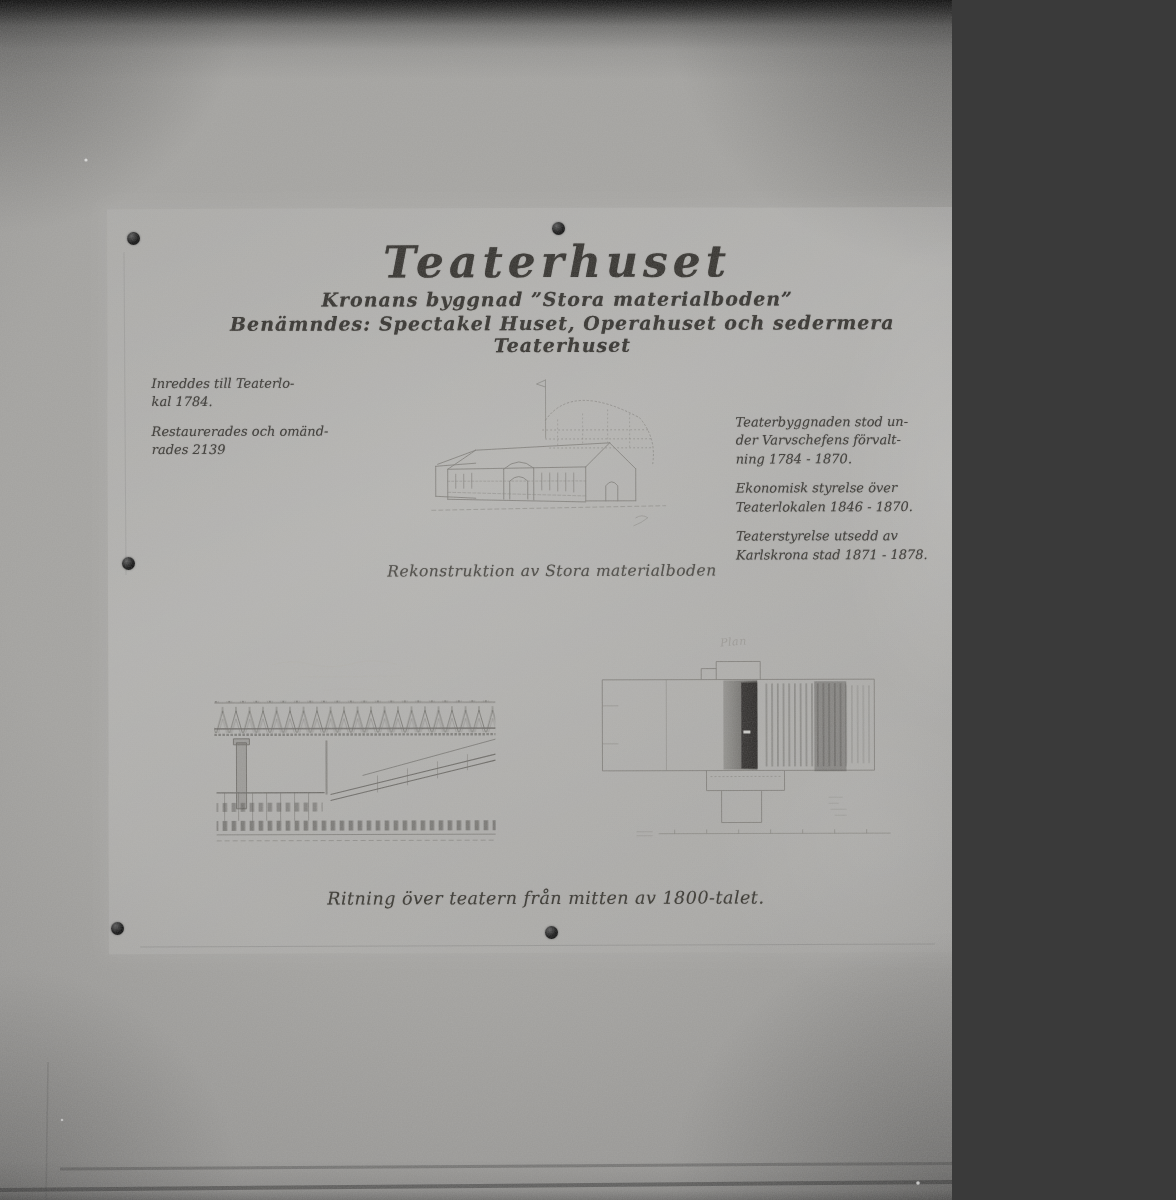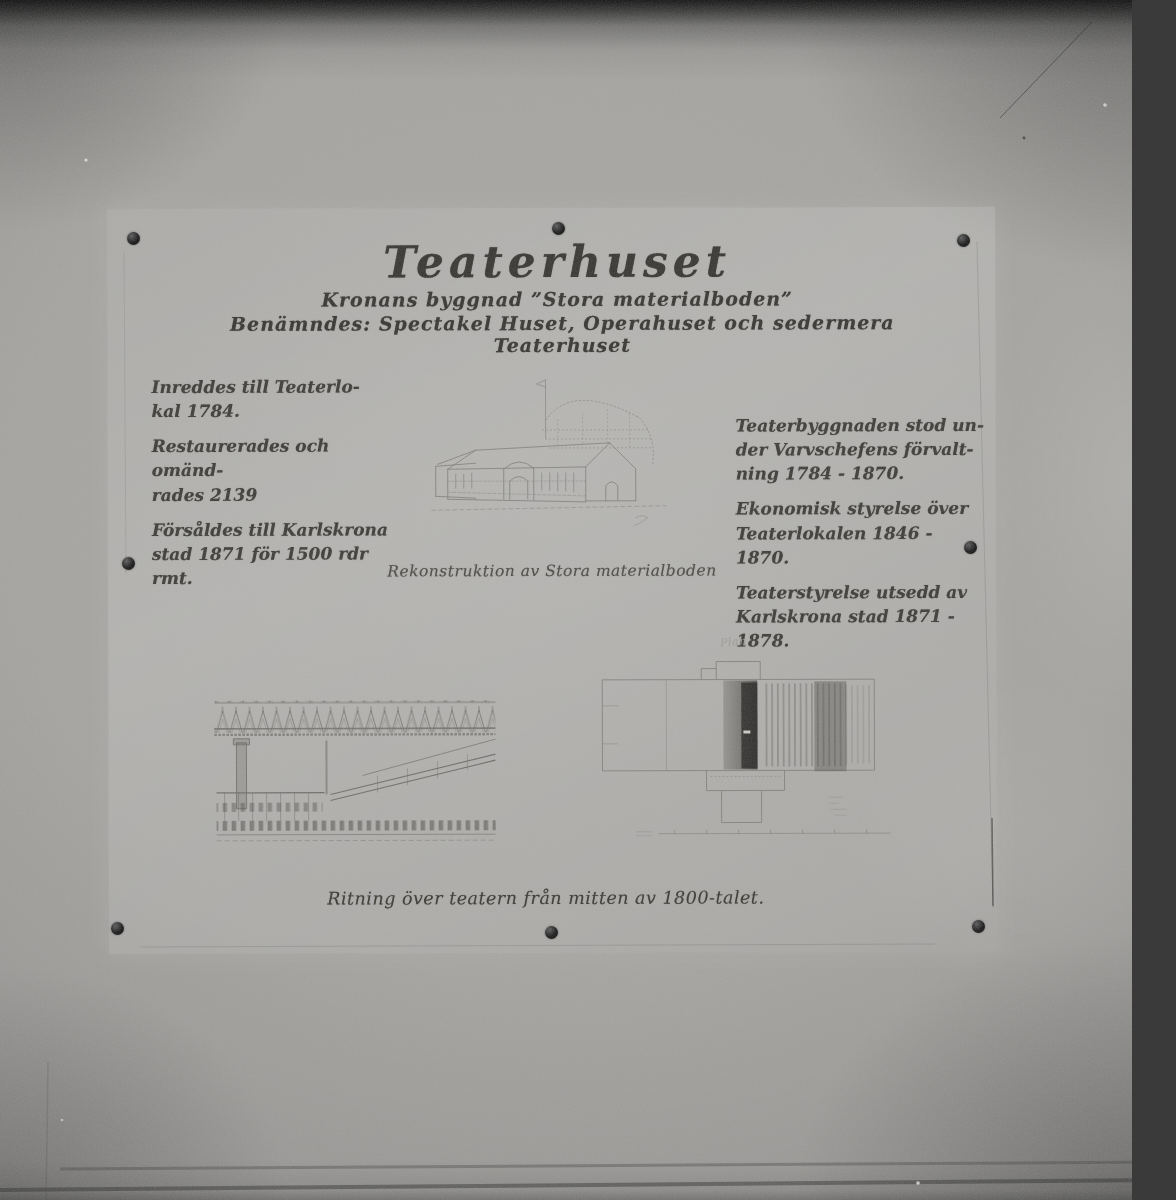--- a/index.html
+++ b/index.html
@@ -1,17 +1,17 @@
 <!DOCTYPE html>
 <html lang="sv"><head>
 <meta charset="utf-8">
 <style>
   html,body{margin:0;padding:0;background:#3a3a3a;}
   .photo{
-    position:relative;width:1132px;height:1200px;overflow:hidden;
+    position:relative;width:952px;height:1200px;overflow:hidden;
     background:
       radial-gradient(120% 95% at 50% 42%, #a9a8a5 0%, #a3a29f 42%, #939290 70%, #7b7a78 90%, #676766 100%);
     font-family:"DejaVu Serif", serif;
   }
   .photo *{box-sizing:border-box;}
   
   .tone{position:absolute;inset:0;pointer-events:none;}
   .tone.top-band{background:linear-gradient(180deg, rgba(8,8,8,.95) 0px, rgba(15,15,15,.75) 10px, rgba(40,40,40,.4) 26px, rgba(80,80,80,.15) 50px, rgba(0,0,0,0) 80px);}
   .tone.corners{background:
       radial-gradient(34% 26% at 0% 0%, rgba(0,0,0,.30), rgba(0,0,0,0) 75%),
@@ -26,21 +26,21 @@
   .poster{
     position:absolute;left:108px;top:208px;width:888px;height:745px;
     background:linear-gradient(155deg, rgba(255,255,255,.09), rgba(255,255,255,.16) 38%, rgba(255,255,255,.10) 70%, rgba(255,255,255,.05));
     box-shadow:0 0 22px 8px rgba(255,255,255,.05);
     transform:rotate(-.15deg);
   }
   .txt{position:absolute;color:#34322e;text-shadow:0 0 1px rgba(52,50,46,.55);font-style:italic;}
   .title{left:150px;top:28px;width:600px;text-align:center;font-size:44px;font-weight:bold;letter-spacing:5px;}
   .sub1{left:150px;top:80px;width:600px;text-align:center;font-size:19px;font-weight:bold;letter-spacing:1px;}
   .sub2{left:60px;top:104px;width:790px;text-align:center;font-size:19px;font-weight:bold;letter-spacing:1px;}
-  .notes{position:absolute;width:250px;font-size:17px;font-style:italic;color:#3a3834;text-shadow:0 0 1px rgba(58,56,52,.5);font-weight:bold;}
+  .notes{position:absolute;width:250px;font-size:13px;font-style:italic;color:#3a3834;text-shadow:0 0 1px rgba(58,56,52,.5);}
   .notes .note{white-space:pre-line;line-height:1.42;margin:0 0 11px 0;}
   .notes.left{left:44px;top:166px;}
   .notes.right{left:628px;top:166px;margin-top:40px;}
   .caption{font-size:15.5px;font-style:italic;text-align:center;color:#4a4843;text-shadow:0 0 1px rgba(74,72,67,.5);letter-spacing:.5px;}
   .cap-center{position:absolute;left:244px;top:354px;width:400px;}
   .cap-bottom{position:absolute;left:187px;top:680px;width:500px;font-size:17.5px;color:#37352f;}
   .plan-label{position:absolute;left:612px;top:428px;font-size:11px;color:#9b9995;font-style:italic;transform:rotate(-4deg);text-shadow:none;}
 
   .drawing{position:absolute;}
   .sketch-center{left:300px;top:160px;}
@@ -67,22 +67,20 @@
 
     <div class="txt title">Teaterhuset</div>
     <div class="txt sub1">Kronans byggnad ”Stora materialboden”</div>
     <div class="txt sub2">Benämndes: Spectakel Huset, Operahuset och sedermera Teaterhuset</div>
 
     <div class="notes left">
       <p class="note">Inreddes till Teaterlo-
 kal 1784.</p>
       <p class="note">Restaurerades och omänd-
 rades 2139</p>
-      <p class="note">Försåldes till Karlskrona
-stad 1871 för 1500 rdr rmt.</p>
     </div>
 
     <div class="notes right">
       <p class="note">Teaterbyggnaden stod un-
 der Varvschefens förvalt-
 ning 1784 - 1870.</p>
       <p class="note">Ekonomisk styrelse över
 Teaterlokalen 1846 - 1870.</p>
       <p class="note">Teaterstyrelse utsedd av
 Karlskrona stad 1871 - 1878.</p>

